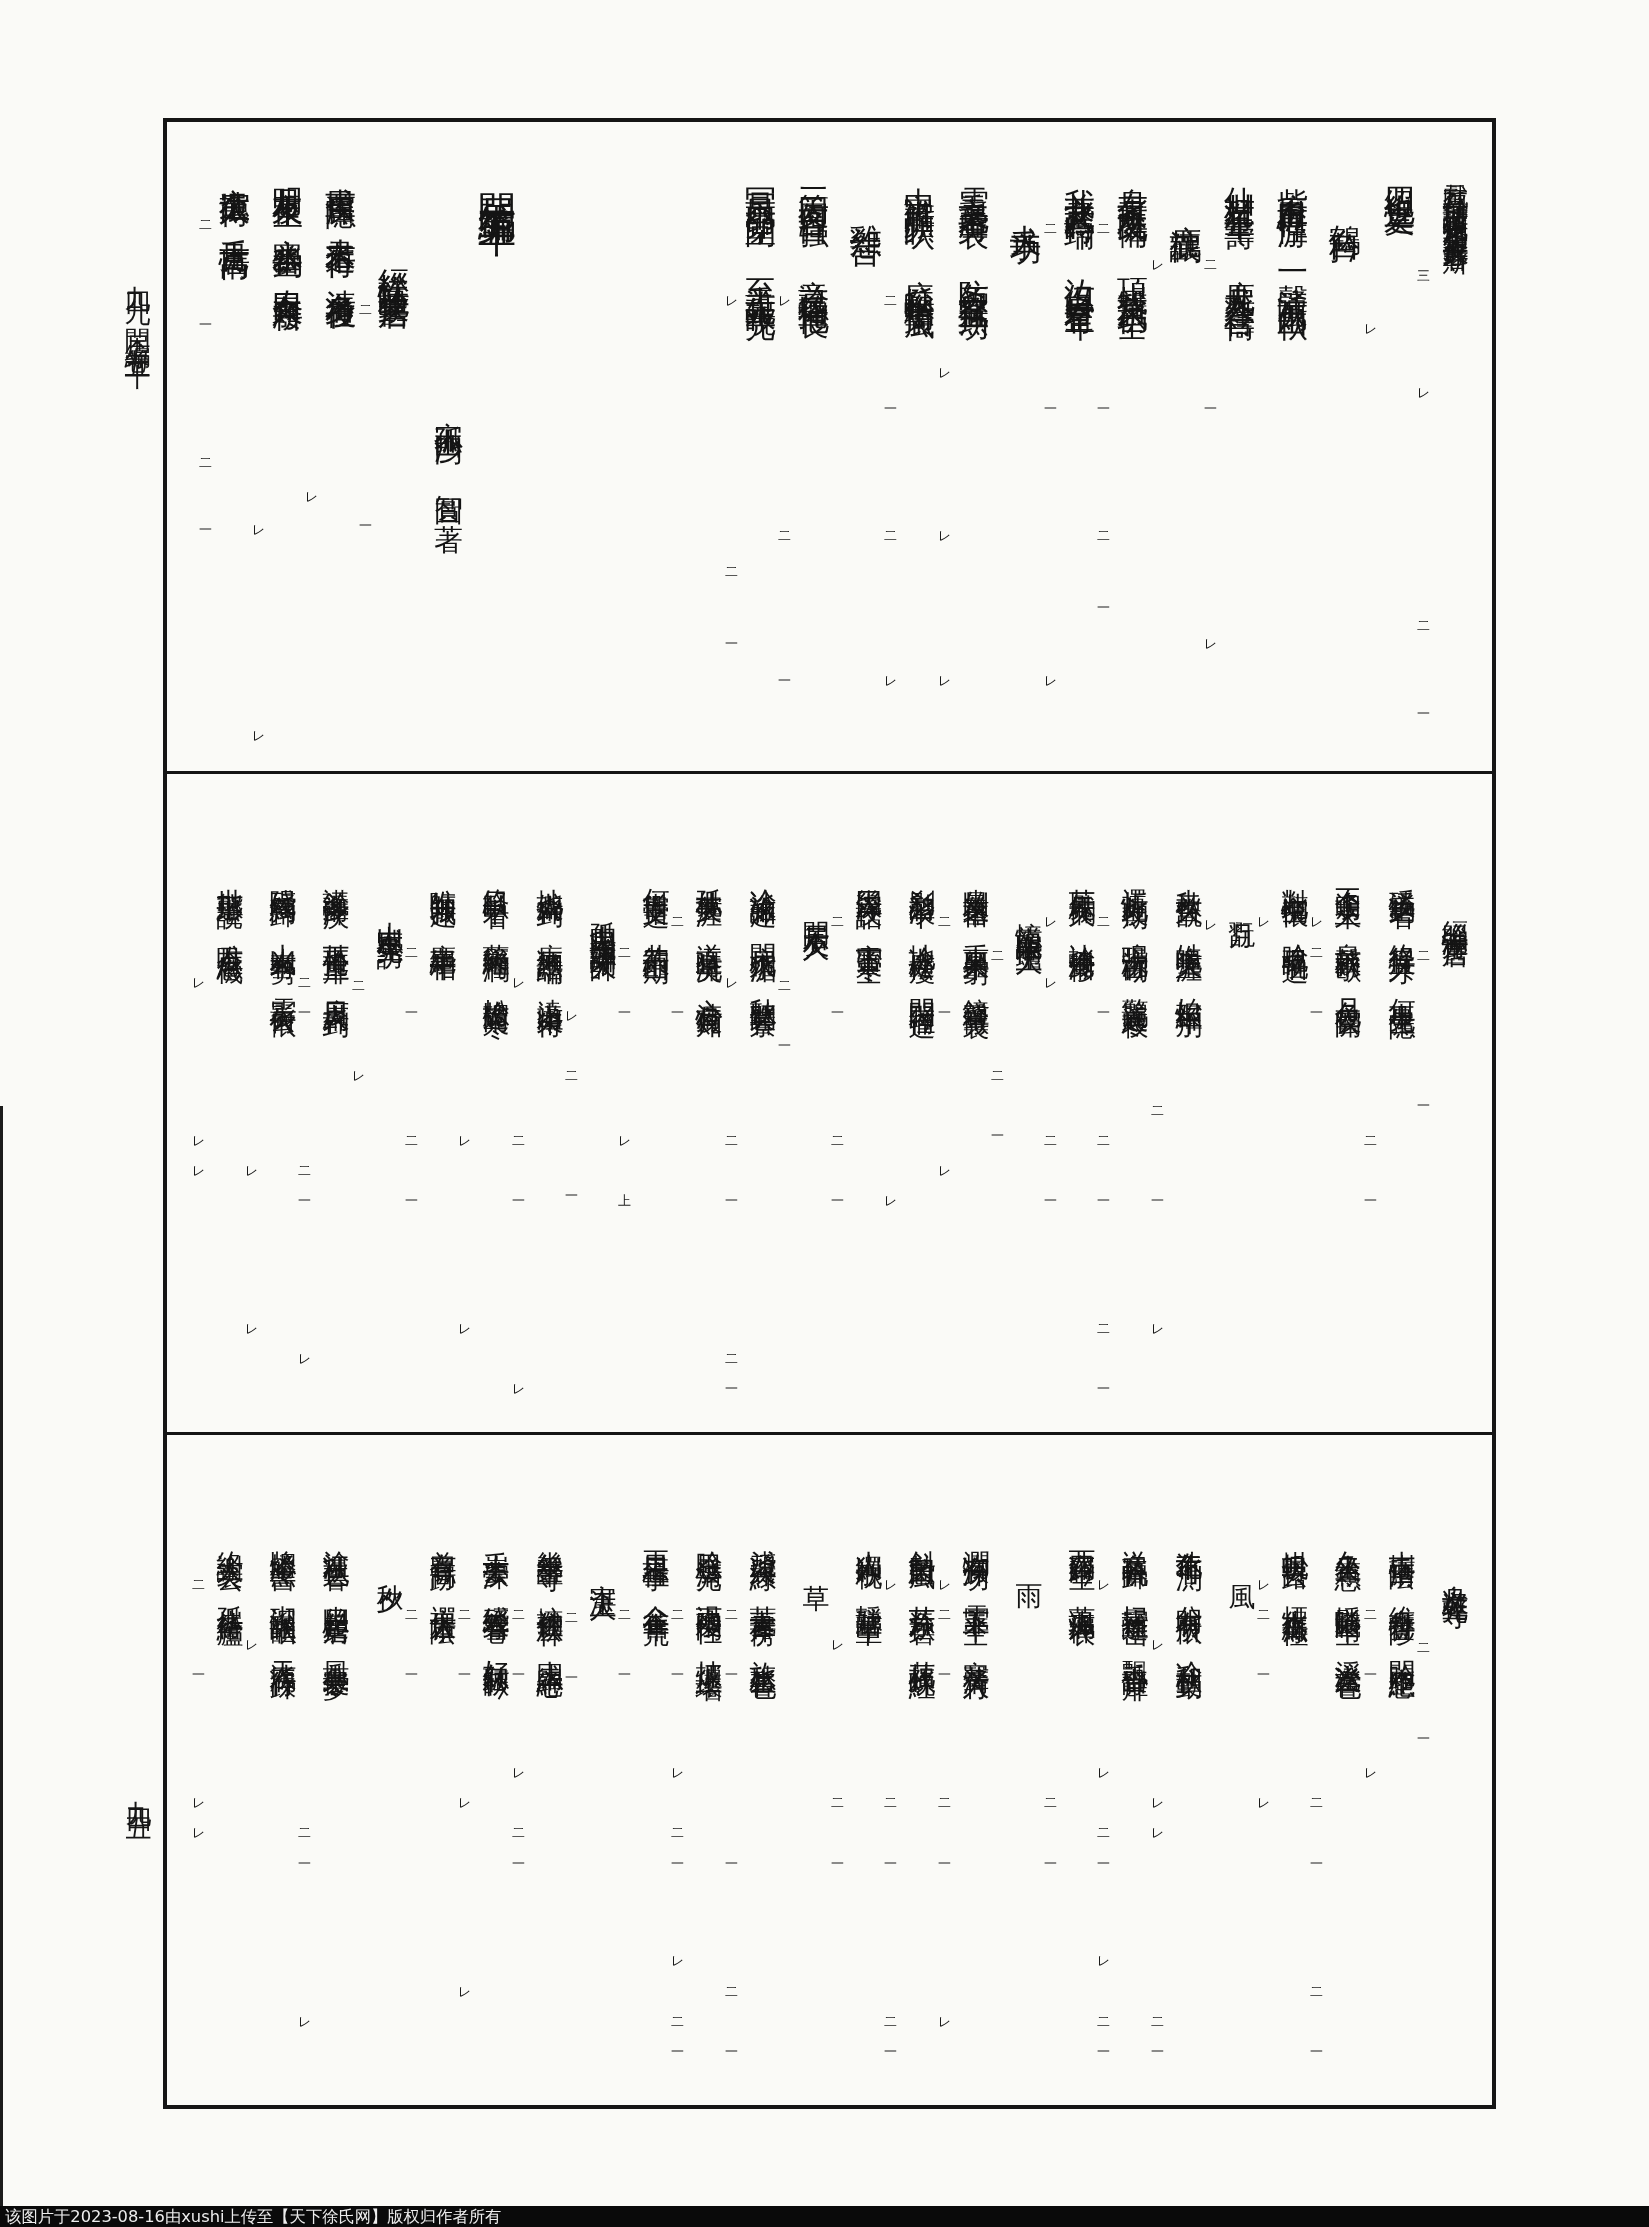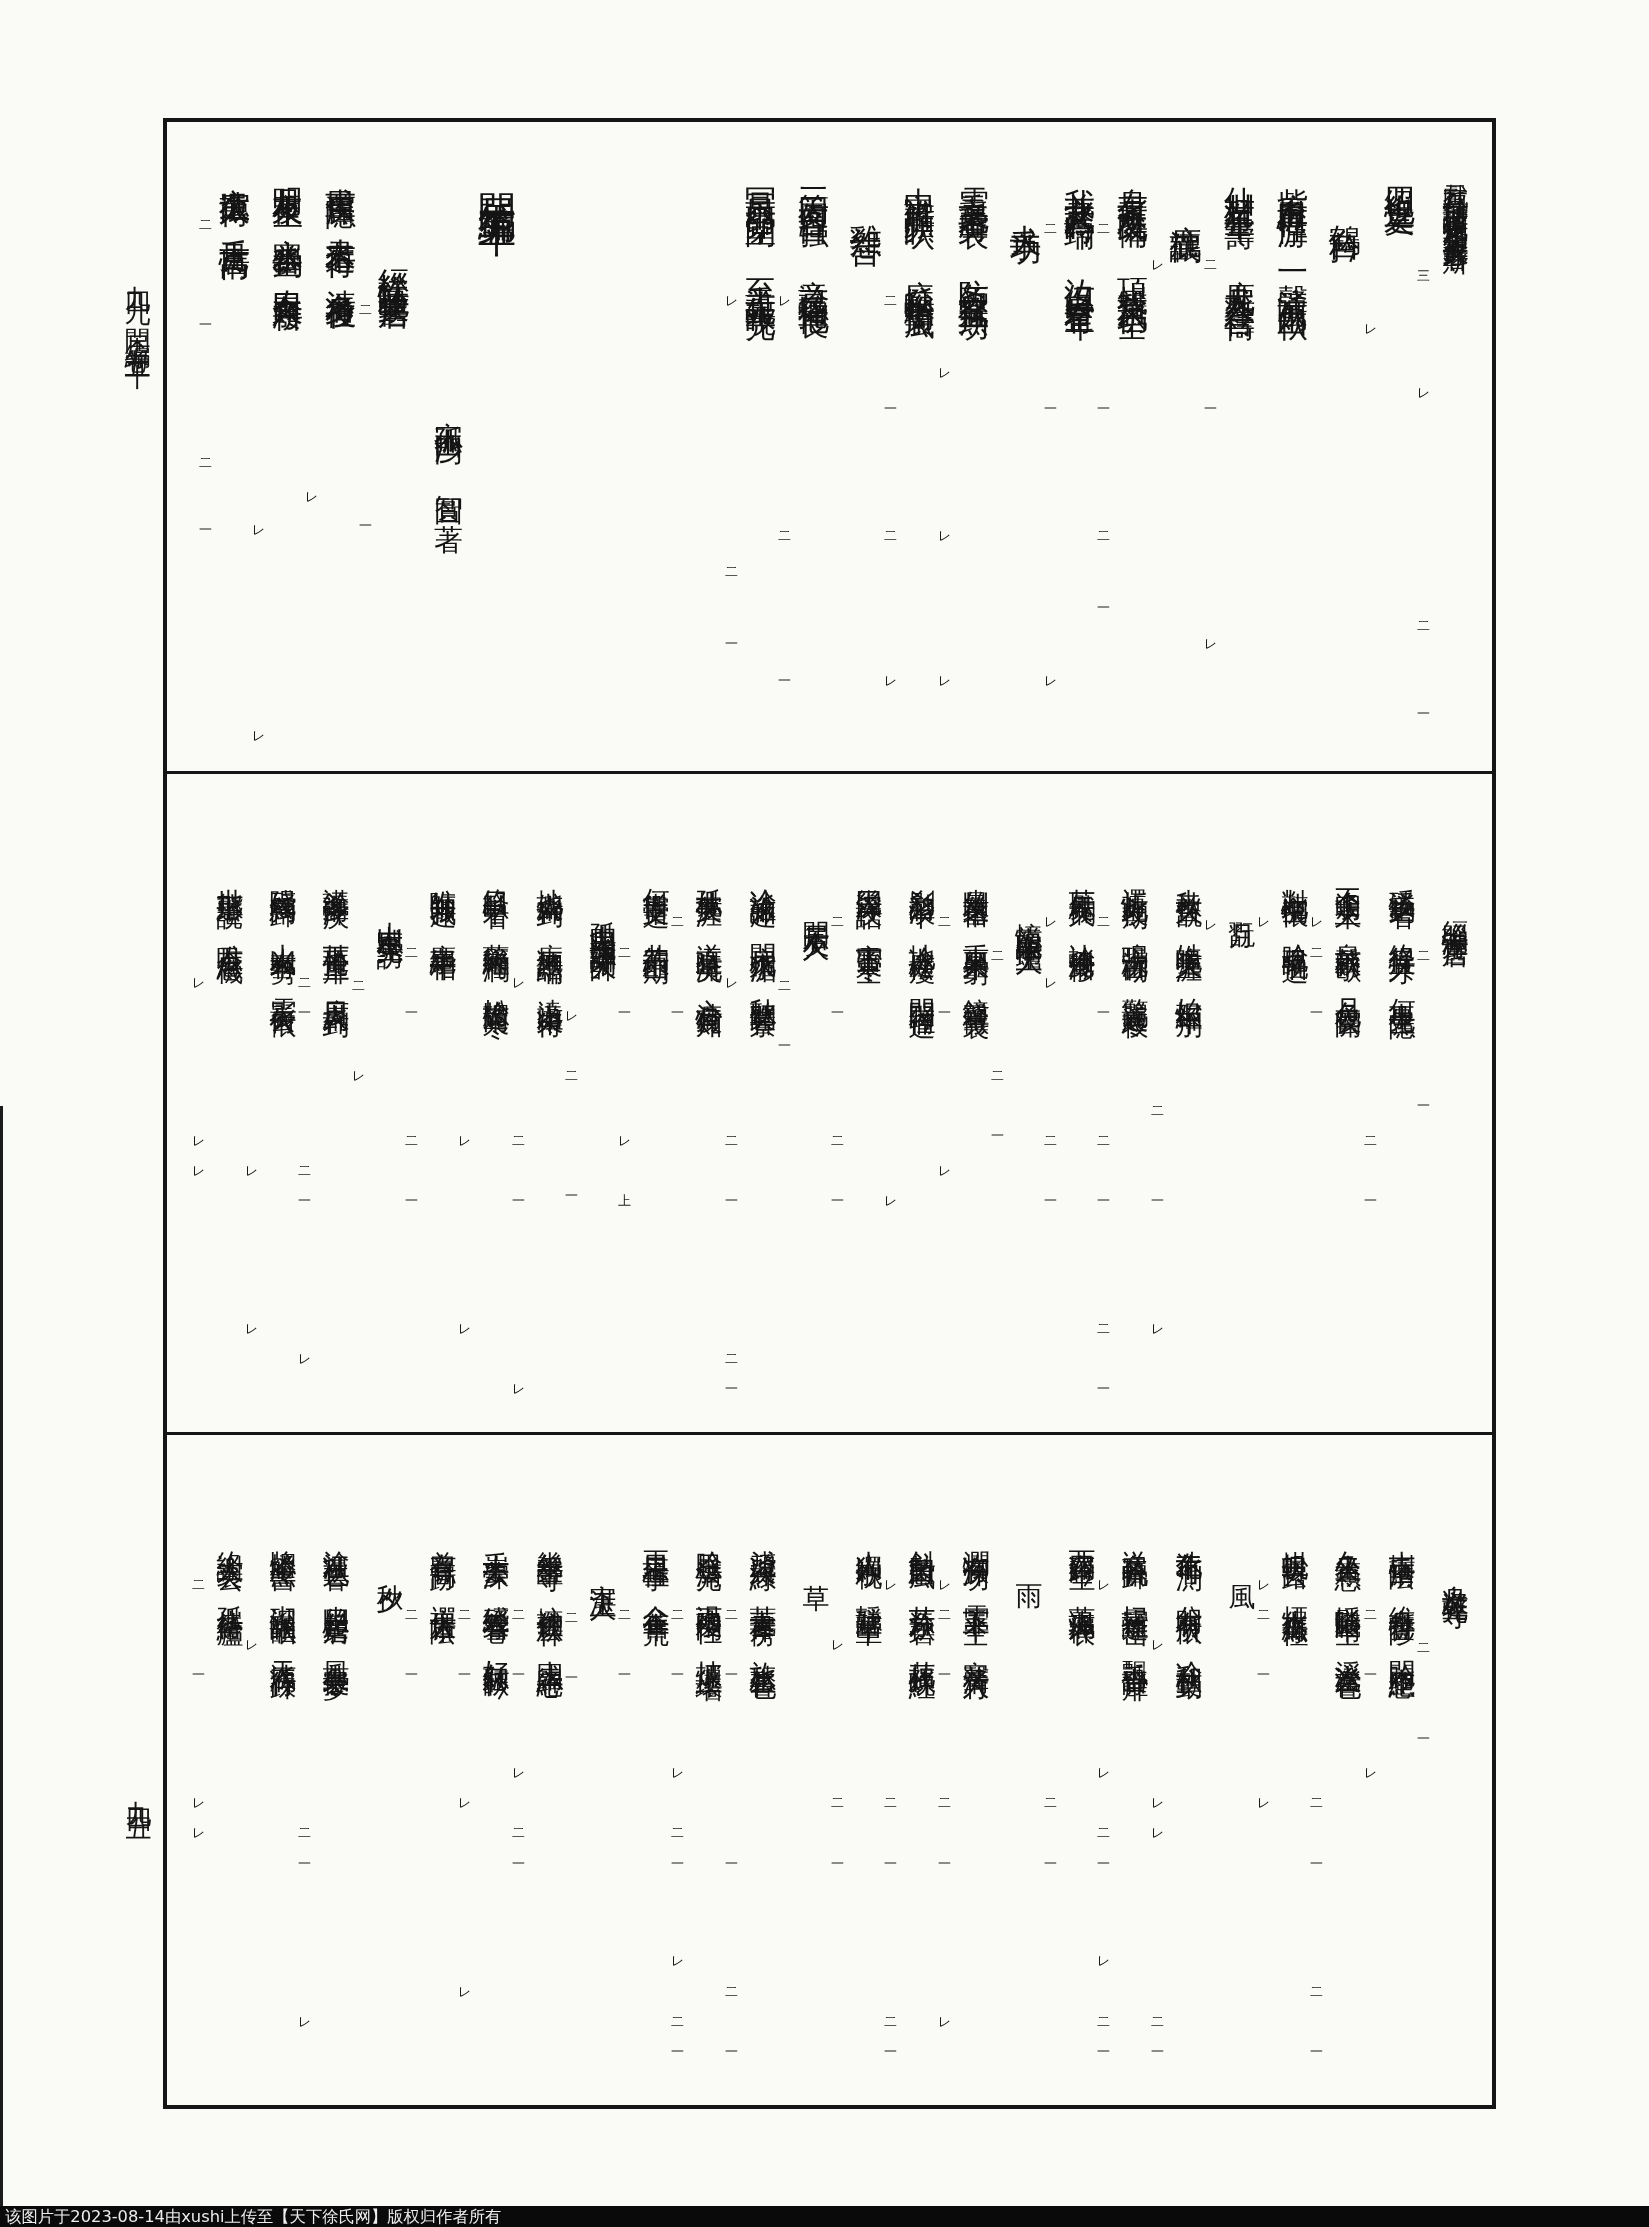--- a/index.html
+++ b/index.html
@@ -129,15 +129,15 @@
       <div class="col" style="right: 1089px; font-size: 27px; letter-spacing: 3.4px; padding-top: 128px;"><span class="seg">秋夕</span></div>
       <div class="col" style="right: 1143px; font-size: 27px; letter-spacing: 3.4px; padding-top: 94px;"><span class="seg">滄江秋色暮</span><span class="vgap" style="height: 38px;"></span><span class="seg">幽思起窮居</span><span class="vgap" style="height: 38px;"></span><span class="seg">風葉寒侵夢</span><span class="kaeriten" style="top: 391px;">二</span><span class="kaeriten" style="top: 422px;">一</span><span class="kaeriten" style="top: 580px;">レ</span></div>
       <div class="col" style="right: 1196px; font-size: 27px; letter-spacing: 3.4px; padding-top: 94px;"><span class="seg">牕燈冷照書</span><span class="vgap" style="height: 38px;"></span><span class="seg">砌深蟲韻咽</span><span class="vgap" style="height: 38px;"></span><span class="seg">天淡鴈行疎</span><span class="kaeriten" style="top: 203px;">レ</span></div>
       <div class="col" style="right: 1249px; font-size: 27px; letter-spacing: 3.4px; padding-top: 94px;"><span class="seg">終謝人寰去</span><span class="vgap" style="height: 38px;"></span><span class="seg">孤峯待結廬</span><span class="kaeriten" style="top: 143px;">二</span><span class="kaeriten" style="top: 233px;">一</span><span class="kaeriten" style="top: 361px;">レ</span><span class="kaeriten" style="top: 391px;">レ</span></div>
     </div>
 </div>
 
 <div class="edge-artifact"></div>
 
 <div class="watermark-bar">
-  <span>该图片于2023-08-14由xushi上传至【天下徐氏网】版权归作者所有</span>
+  <span>该图片于2023-08-16由xushi上传至【天下徐氏网】版权归作者所有</span>
 </div>
 
 
 </body></html>

